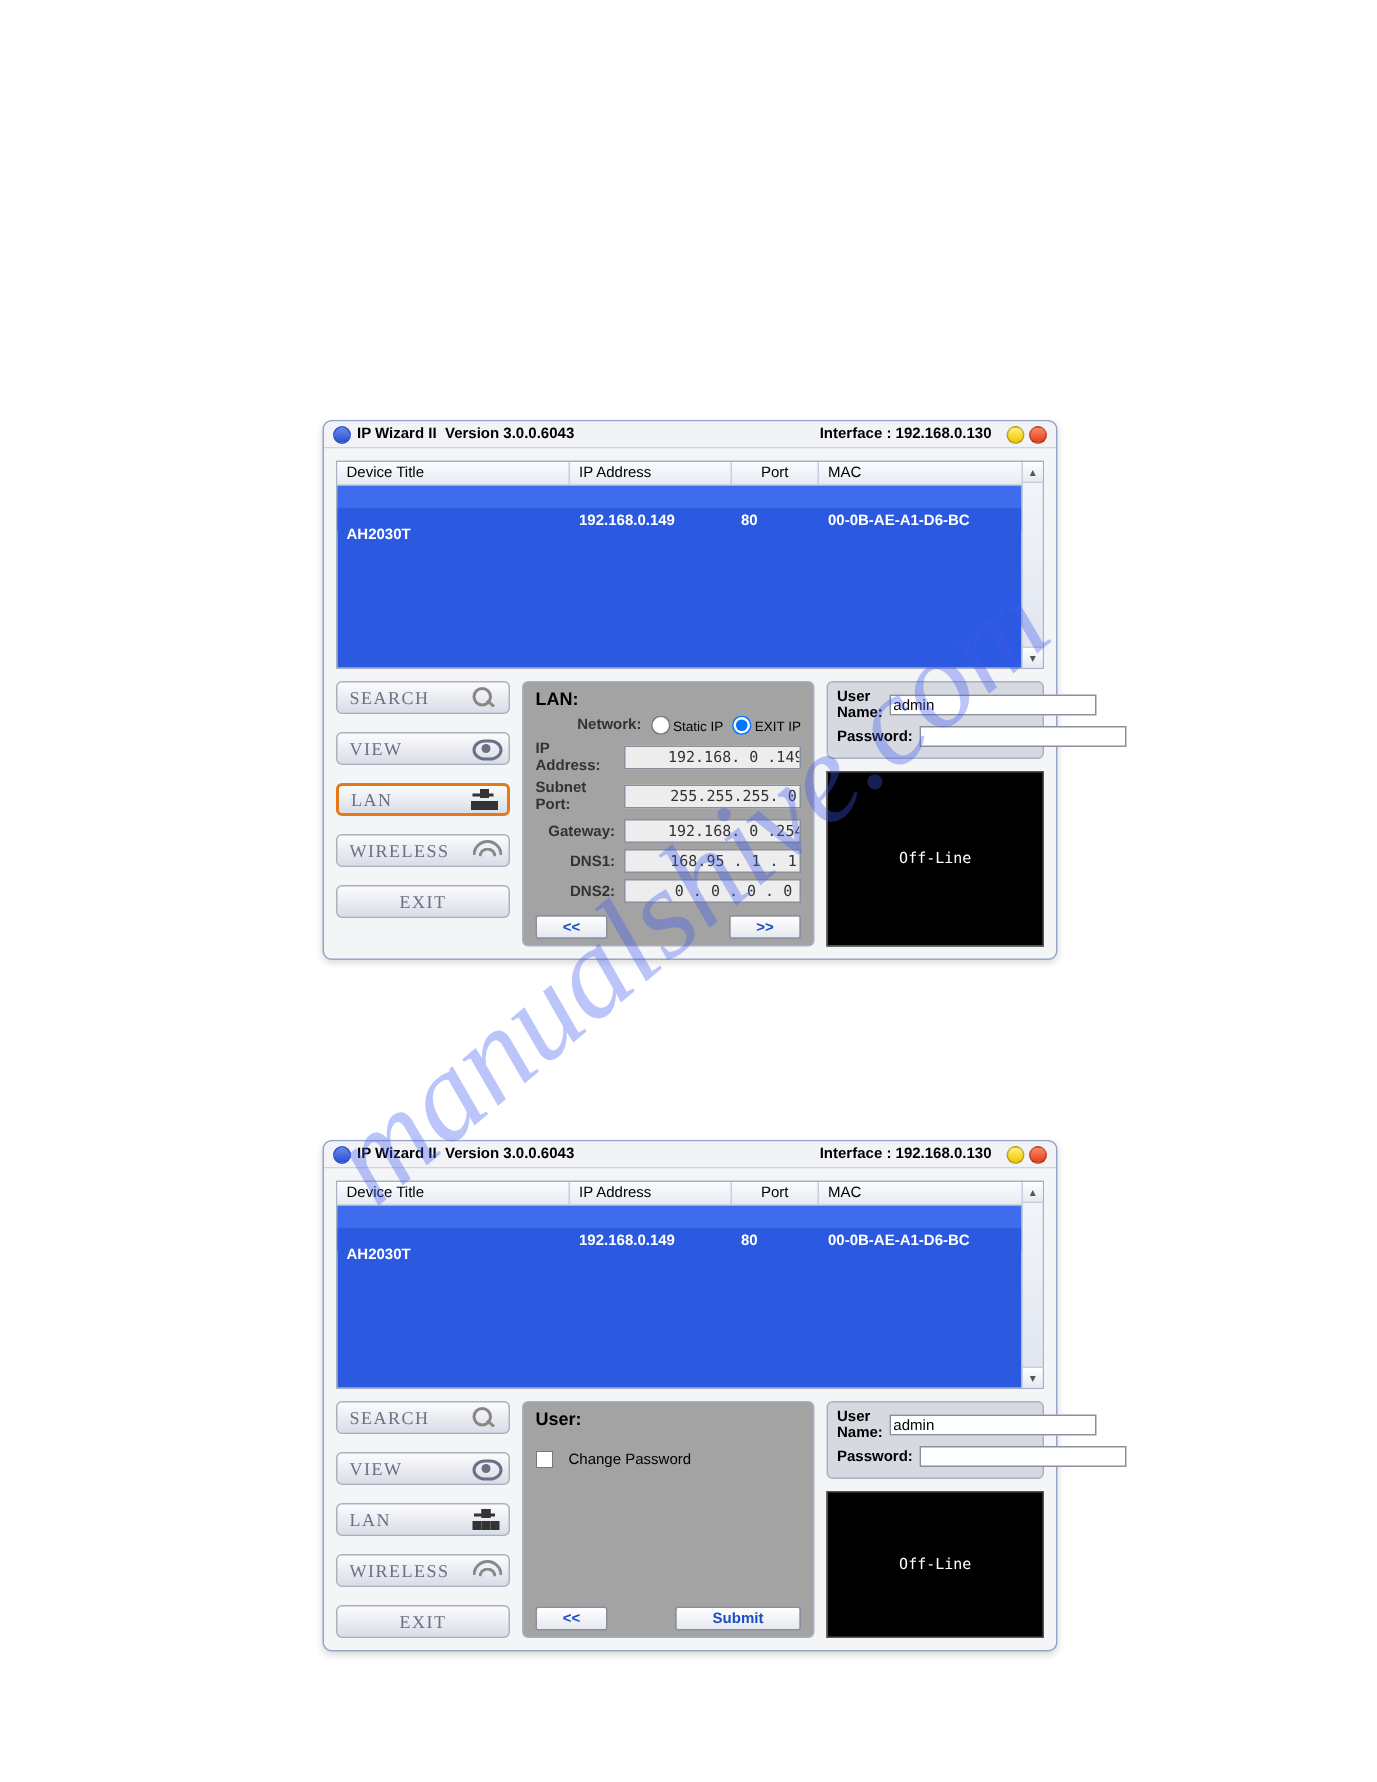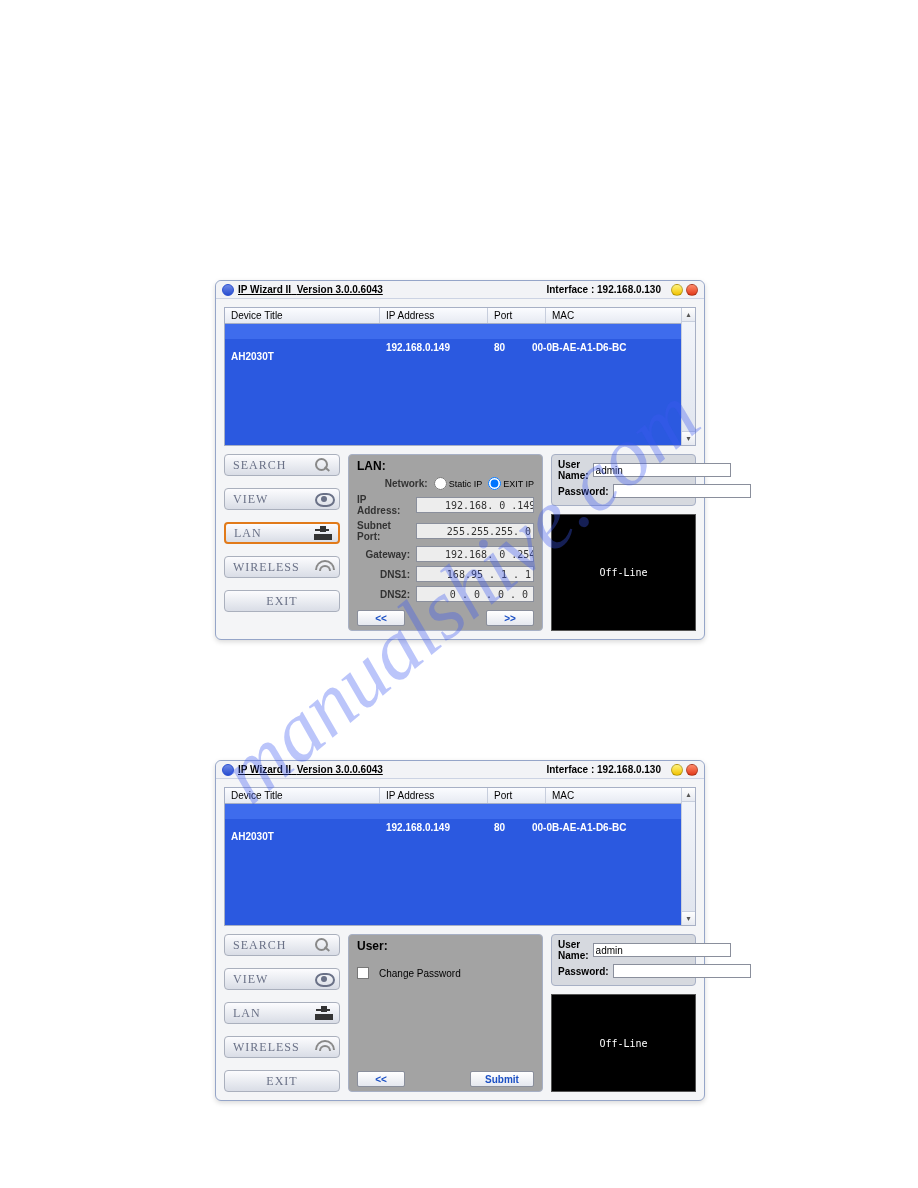--- a/index.html
+++ b/index.html
@@ -3,40 +3,40 @@
 <meta charset="utf-8">
 <style>
   * { box-sizing: border-box; margin: 0; padding: 0; }
   body { background: #fff; font-family: Arial, sans-serif; font-size: 10px; width: 918px; height: 1188px; position: relative; }
   .watermark { position: absolute; left: 50%; top: 50%; transform: translate(-50%,-50%) rotate(-40deg); font-size: 85px; color: rgba(60,90,240,0.35); font-family: Georgia, serif; font-style: italic; white-space: nowrap; pointer-events: none; z-index: 999; }
   .app { position: absolute; width: 490px; border: 1px solid #95a5c8; border-radius: 6px; background: #f4f5f7; box-shadow: 0 2px 5px rgba(0,0,0,0.15); }
   .app1 { left: 215px; top: 280px; }
   .app2 { left: 215px; top: 760px; }
   .titlebar { display: flex; align-items: center; height: 18px; padding: 0 6px; background: #f2f3f6; border-bottom: 1px solid #ccd3e3; border-radius: 6px 6px 0 0; font-size: 10px; }
   .tb-icon { width: 12px; height: 12px; border-radius: 50%; background: linear-gradient(#6d88e6,#2a4fd0); margin-right: 4px; border: 1px solid #2a4fd0; }
-  .tb-title { font-weight: bold; text-decoration: underline; }
+  .tb-title { font-weight: bold; }
   .tb-right { margin-left: auto; font-weight: bold; }
   .tb-dots { display: flex; gap: 3px; margin-left: 10px; }
   .dot { width: 12px; height: 12px; border-radius: 50%; border: 1px solid rgba(0,0,0,0.25); }
   .dot.y { background: linear-gradient(#fff37a,#f2c200); }
   .dot.r { background: linear-gradient(#ff8a6a,#e23a1a); }
   .body { padding: 8px; }
   .table-wrap { border: 1px solid #a7b0c5; background: #fff; margin-bottom: 8px; position: relative; }
   .thead { display: flex; background: linear-gradient(#fbfcff,#e6eaf2); border-bottom: 1px solid #a7b0c5; font-size: 10px; }
   .th { padding: 2px 6px; border-right: 1px solid #c7cedd; }
-  .col-dt { width: 155px; } .col-ip { width: 108px; } .col-port { width: 58px; } .col-mac { flex: 1; }
+  .col-dt { width: 155px; } .col-ip { width: 108px; } .col-port { width: 58px; text-align: center; } .col-mac { flex: 1; }
   .scroll { position: absolute; right: 0; top: 0; bottom: 0; width: 14px; background: linear-gradient(#f4f6fb,#dfe4ee); border-left: 1px solid #c7cedd; }
   .scroll-up, .scroll-down { height: 14px; background: linear-gradient(#fefefe,#e6e9f0); border-bottom: 1px solid #c7cedd; display:flex;align-items:center;justify-content:center;font-size:8px;color:#555;}
   .scroll-down{border-top:1px solid #c7cedd;border-bottom:none;position:absolute;bottom:0;left:0;right:0;}
   .tbody { background: linear-gradient(180deg,#4f7cf8 0 12px,#2b59e0 12px 100%); position:relative; padding-bottom: 1px; margin-right: 14px; }
   .trow { display:flex; padding: 1px 6px 0 6px; font-size: 10px; color: #fff; height: 15px; align-items:center; }
   .trow.sel { background: #2b59e0; font-weight: bold; }
   .trow.head0 { background: #3e6ced; color:#cfe0ff; font-weight: bold; }
   .trow .c { overflow:hidden; white-space:nowrap; text-overflow:clip; }
-  .trow .c1{width:155px;margin-top:19px;} .trow .c2{width:108px;} .trow .c3{width:38px;} .trow .c4{flex:1;}
+  .trow .c1{width:155px;margin-top:19px;} .trow .c2{width:108px;} .trow .c3{width:58px;} .trow .c4{flex:1;}
   .lower { display:flex; gap:8px; }
   .sidebar { display:flex; flex-direction:column; gap:12px; width: 116px; }
   .sbtn { position:relative; height: 22px; border-radius: 4px; background: linear-gradient(#fcfcfe,#d9dde6); border: 1px solid #aab0bd; display:flex; align-items:center; padding: 0 8px; font-family: Georgia, serif; font-size: 12px; color: #6a7187; letter-spacing: 1px; }
   .sbtn .icn { position:absolute; right:6px; top:50%; transform:translateY(-50%); width:18px; height:14px; }
   .sbtn.active { border: 2px solid #e17a1a; }
   .icn.magnify::before{content:"";position:absolute;width:9px;height:9px;border:2px solid #888;border-radius:50%;left:0;top:0;}
   .icn.magnify::after{content:"";position:absolute;width:6px;height:2px;background:#888;left:9px;top:10px;transform:rotate(40deg);}
   .icn.eye::before{content:"";position:absolute;width:16px;height:10px;border:2px solid #6a7187;border-radius:50%/60%;left:0;top:1px;}
   .icn.eye::after{content:"";position:absolute;width:6px;height:6px;background:#6a7187;border-radius:50%;left:6px;top:4px;}
   .icn.lan::before{content:"";position:absolute;width:14px;height:10px;border-top:2px solid #333;left:1px;top:3px;}
@@ -312,21 +312,21 @@
           </div>
       </div>
       <div class="panel userpanel">
         <div class="panel-title">User:</div>
         <div class="formrow">
           <span class="chk"></span>
           <span>Change Password</span>
         </div>
         <div class="navbar">
           <div class="nbtn">&lt;&lt;</div>
-          <div class="nbtn" style="width:64px;color:#1a4fc4;">Submit</div>
+          <div class="nbtn" style="width:84px;color:#1a4fc4;">Submit</div>
         </div>
       </div>
       <div class="rightcol">
         <div class="cred">
           <div class="credrow">
               <label>User Name:</label>
               <input value="admin" style="">
             </div>
           <div class="credrow">
               <label>Password:</label>

